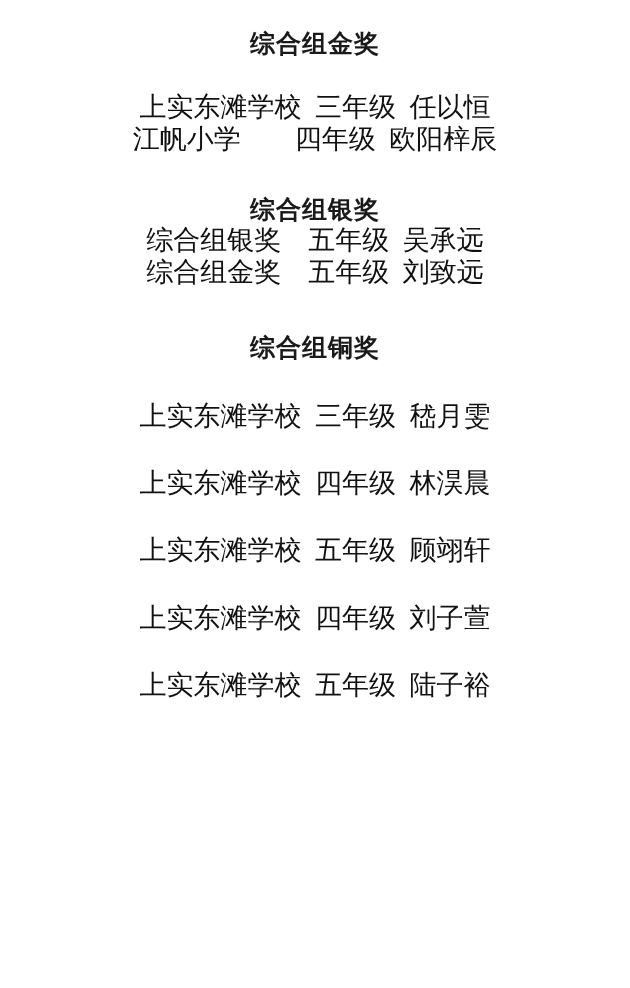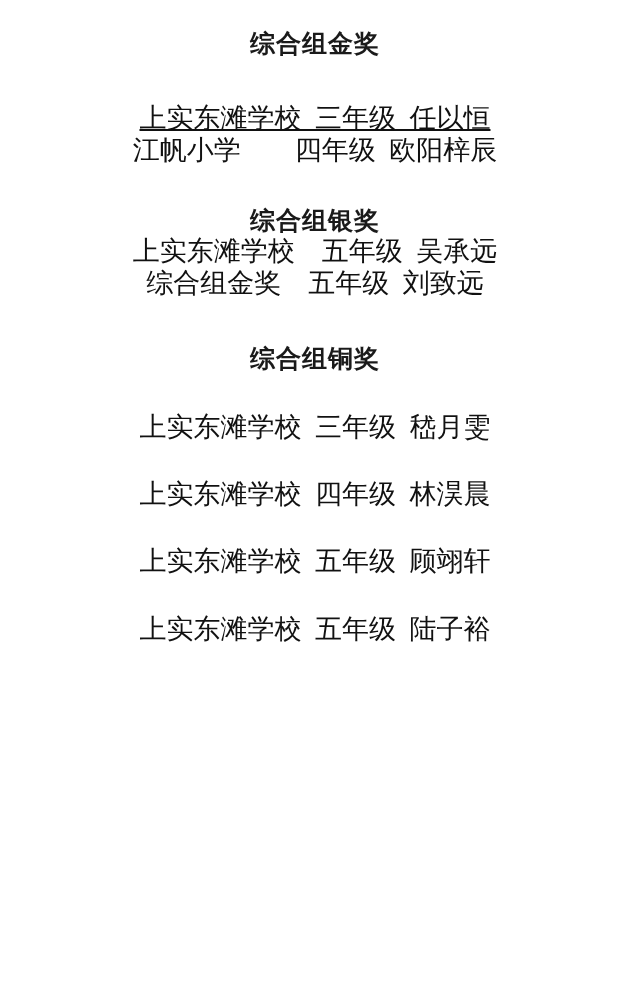--- a/index.html
+++ b/index.html
@@ -44,43 +44,44 @@
     line-height: 1.2;
     text-align: center;
     white-space: pre;
     color: #111111;
   }
   
   .h-gold { margin-top: 10px; }
   .h-silver { margin-top: 38px; }
   .h-bronze { margin-top: 43px; }
 
-  .r-first { margin-top: 44px; text-decoration: underline; }
+  .r-first { margin-top: 33px; }
   .r-next { }
   .r-bronze-first { margin-top: 38px; font-family: Liberation Serif, serif; }
   .r-bronze-next { margin-top: 35px; }
 </style>
 </head>
 <body>
 
 <div class="page">
 
   <div class="section">
     <div class="section-heading h-gold">综合组金奖</div>
     <div class="award-row r-first">上实东滩学校  三年级  任以恒</div>
     <div class="award-row r-next">江帆小学　　四年级  欧阳梓辰</div>
   </div>
 
   <div class="section">
     <div class="section-heading h-silver">综合组银奖</div>
-    <div class="award-row r-next">上实东滩学校　五年级  吴承远</div>
+    <div class="award-row r-next">综合组银奖　五年级  吴承远</div>
     <div class="award-row r-next">综合组金奖　五年级  刘致远</div>
   </div>
 
   <div class="section">
     <div class="section-heading h-bronze">综合组铜奖</div>
     <div class="award-row r-bronze-first">上实东滩学校  三年级  嵇月雯</div>
     <div class="award-row r-bronze-next">上实东滩学校  四年级  林淏晨</div>
     <div class="award-row r-bronze-next">上实东滩学校  五年级  顾翊轩</div>
+    <div class="award-row r-bronze-next">上实东滩学校  四年级  刘子萱</div>
     <div class="award-row r-bronze-next">上实东滩学校  五年级  陆子裕</div>
   </div>
 
 </div>
 
 </body></html>

